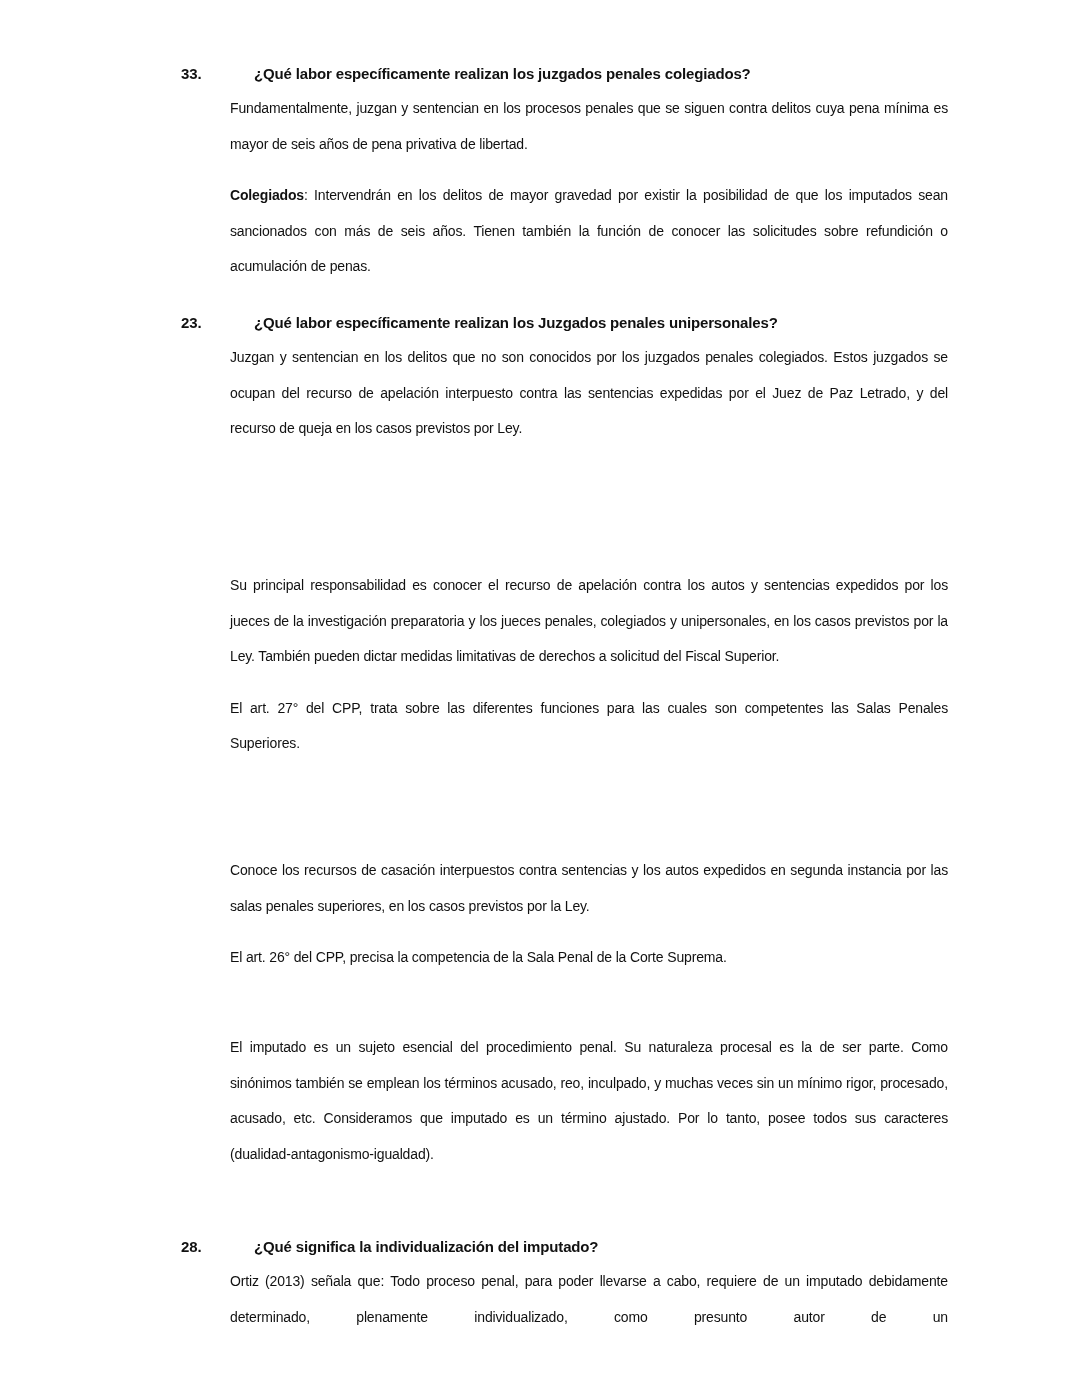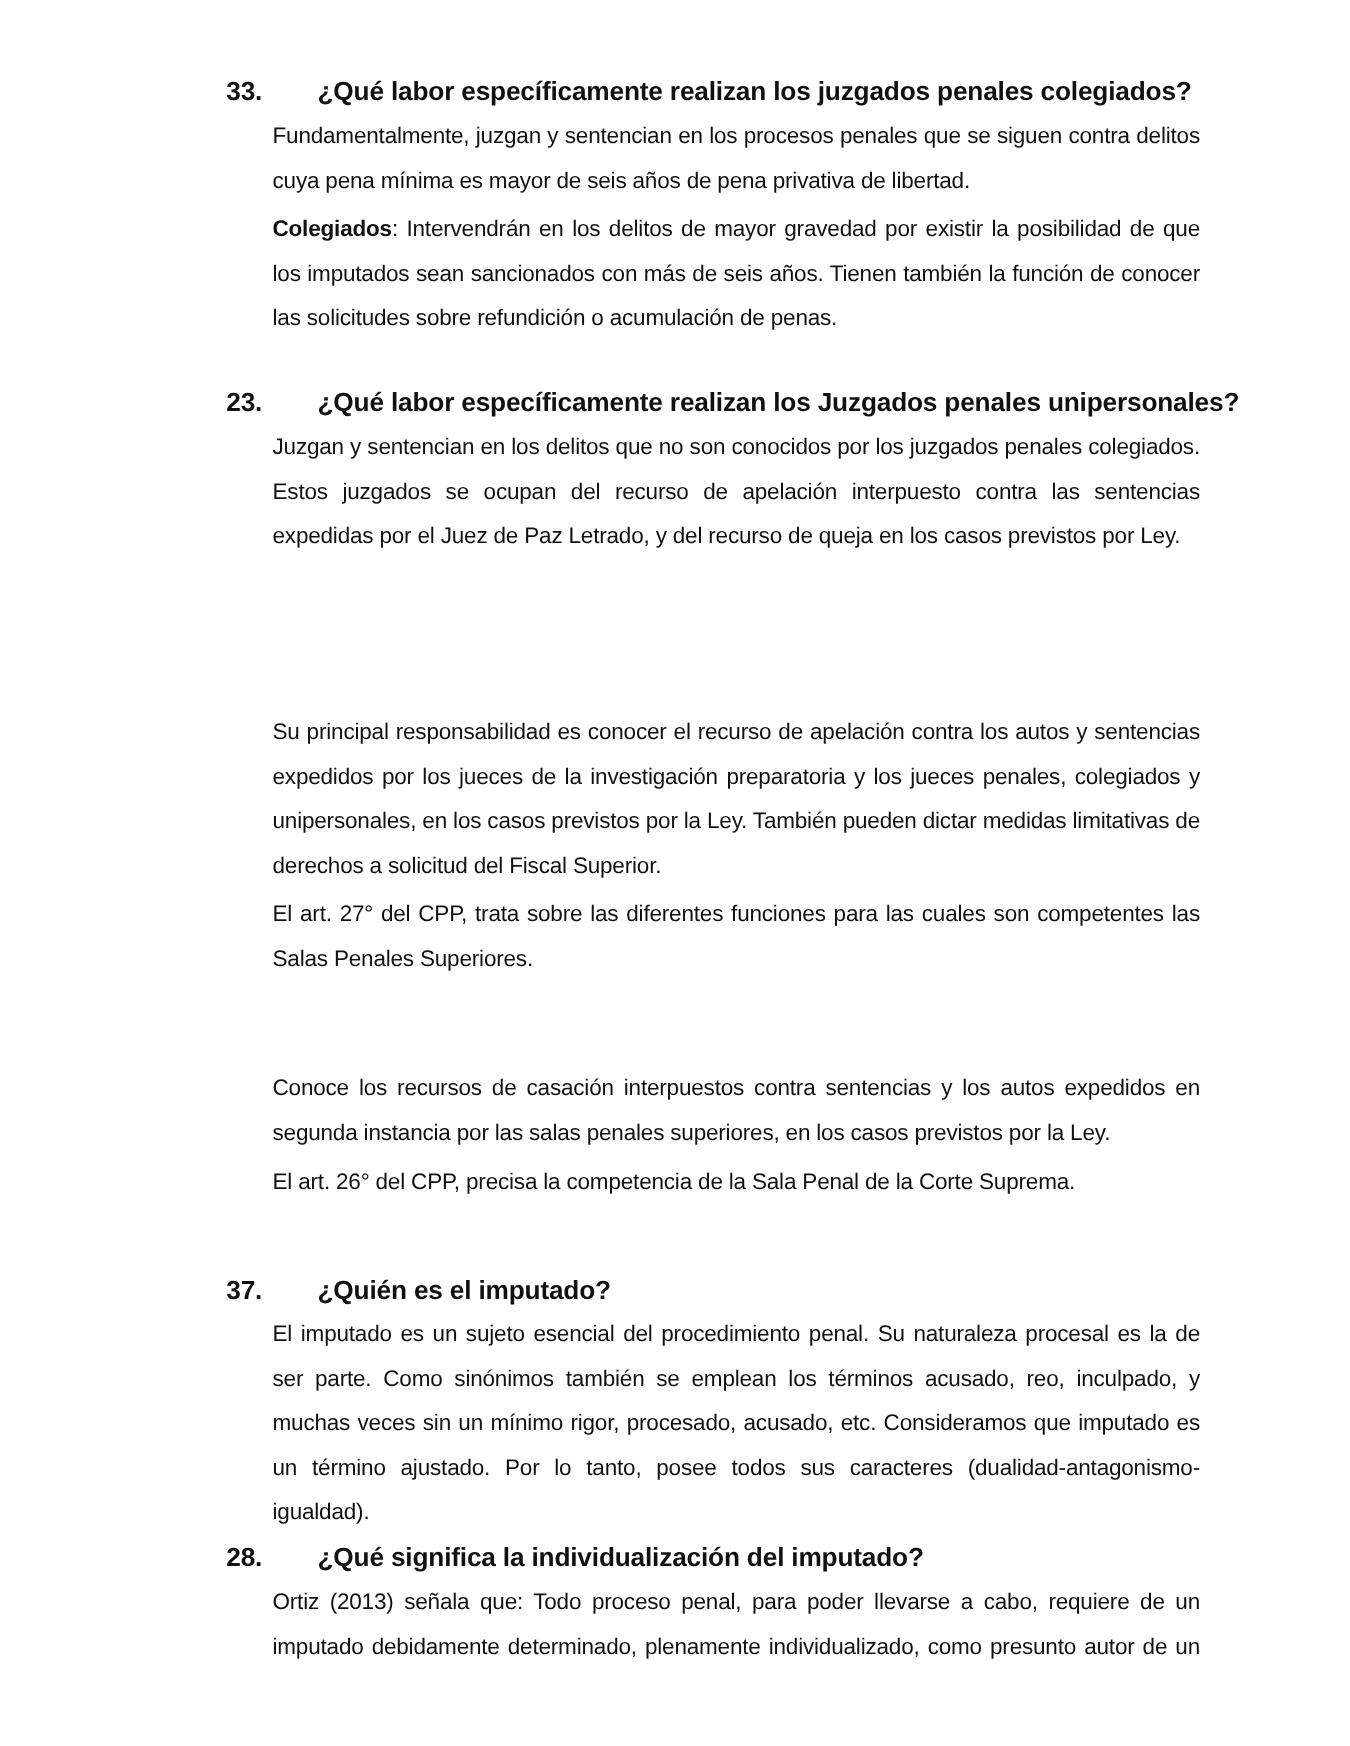--- a/index.html
+++ b/index.html
@@ -25,44 +25,44 @@
     }
     .qa {
       position: absolute;
       left: 181px;
       width: 783px;
     }
     .q-head {
       display: flex;
       align-items: flex-end;
       font-weight: bold;
-      font-size: 21px;
+      font-size: 15px;
       line-height: 20px;
       height: 20px;
       letter-spacing: -0.15px;
       white-space: nowrap;
     }
     .q-num {
       width: 33px;
       flex: 0 0 33px;
     }
     .q-text {
       flex: 1 1 auto;
       margin-left: 40px;
     }
     .answer {
       margin-left: 33px;
       width: 750px;
     }
     .para {
-      font-size: 18px;
+      font-size: 14px;
       line-height: 35.5px;
       text-align: justify;
       letter-spacing: -0.15px;
-      margin: 4px;
+      margin: 16px;
     }
     .para.first {
       margin-top: 7px;
     }
     .bold-lead {
       font-weight: bold;
     }
   </style>
 </head>
 <body>
@@ -110,24 +110,20 @@
       <p class="para first">
         <span>Conoce los recursos de casación interpuestos contra sentencias y los autos expedidos en segunda instancia por las salas penales superiores, en los casos previstos por la Ley.</span>
       </p>
       <p class="para">
         <span>El art. 26° del CPP, precisa la competencia de la Sala Penal de la Corte Suprema.</span>
       </p>
     </div>
   </section>
 
   <section class="qa" style="top:1023px;">
-    <div class="q-head">
-      <span class="q-num">37.</span>
-      <span class="q-text">¿Quién es el imputado?</span>
-    </div>
     <div class="answer">
       <p class="para first">
         <span>El imputado es un sujeto esencial del procedimiento penal. Su naturaleza procesal es la de ser parte. Como sinónimos también se emplean los términos acusado, reo, inculpado, y muchas veces sin un mínimo rigor, procesado, acusado, etc. Consideramos que imputado es un término ajustado. Por lo tanto, posee todos sus caracteres (dualidad-antagonismo-igualdad).</span>
       </p>
     </div>
   </section>
 
   <section class="qa" style="top:1237px;">
     <div class="q-head">
       <span class="q-num">28.</span>

